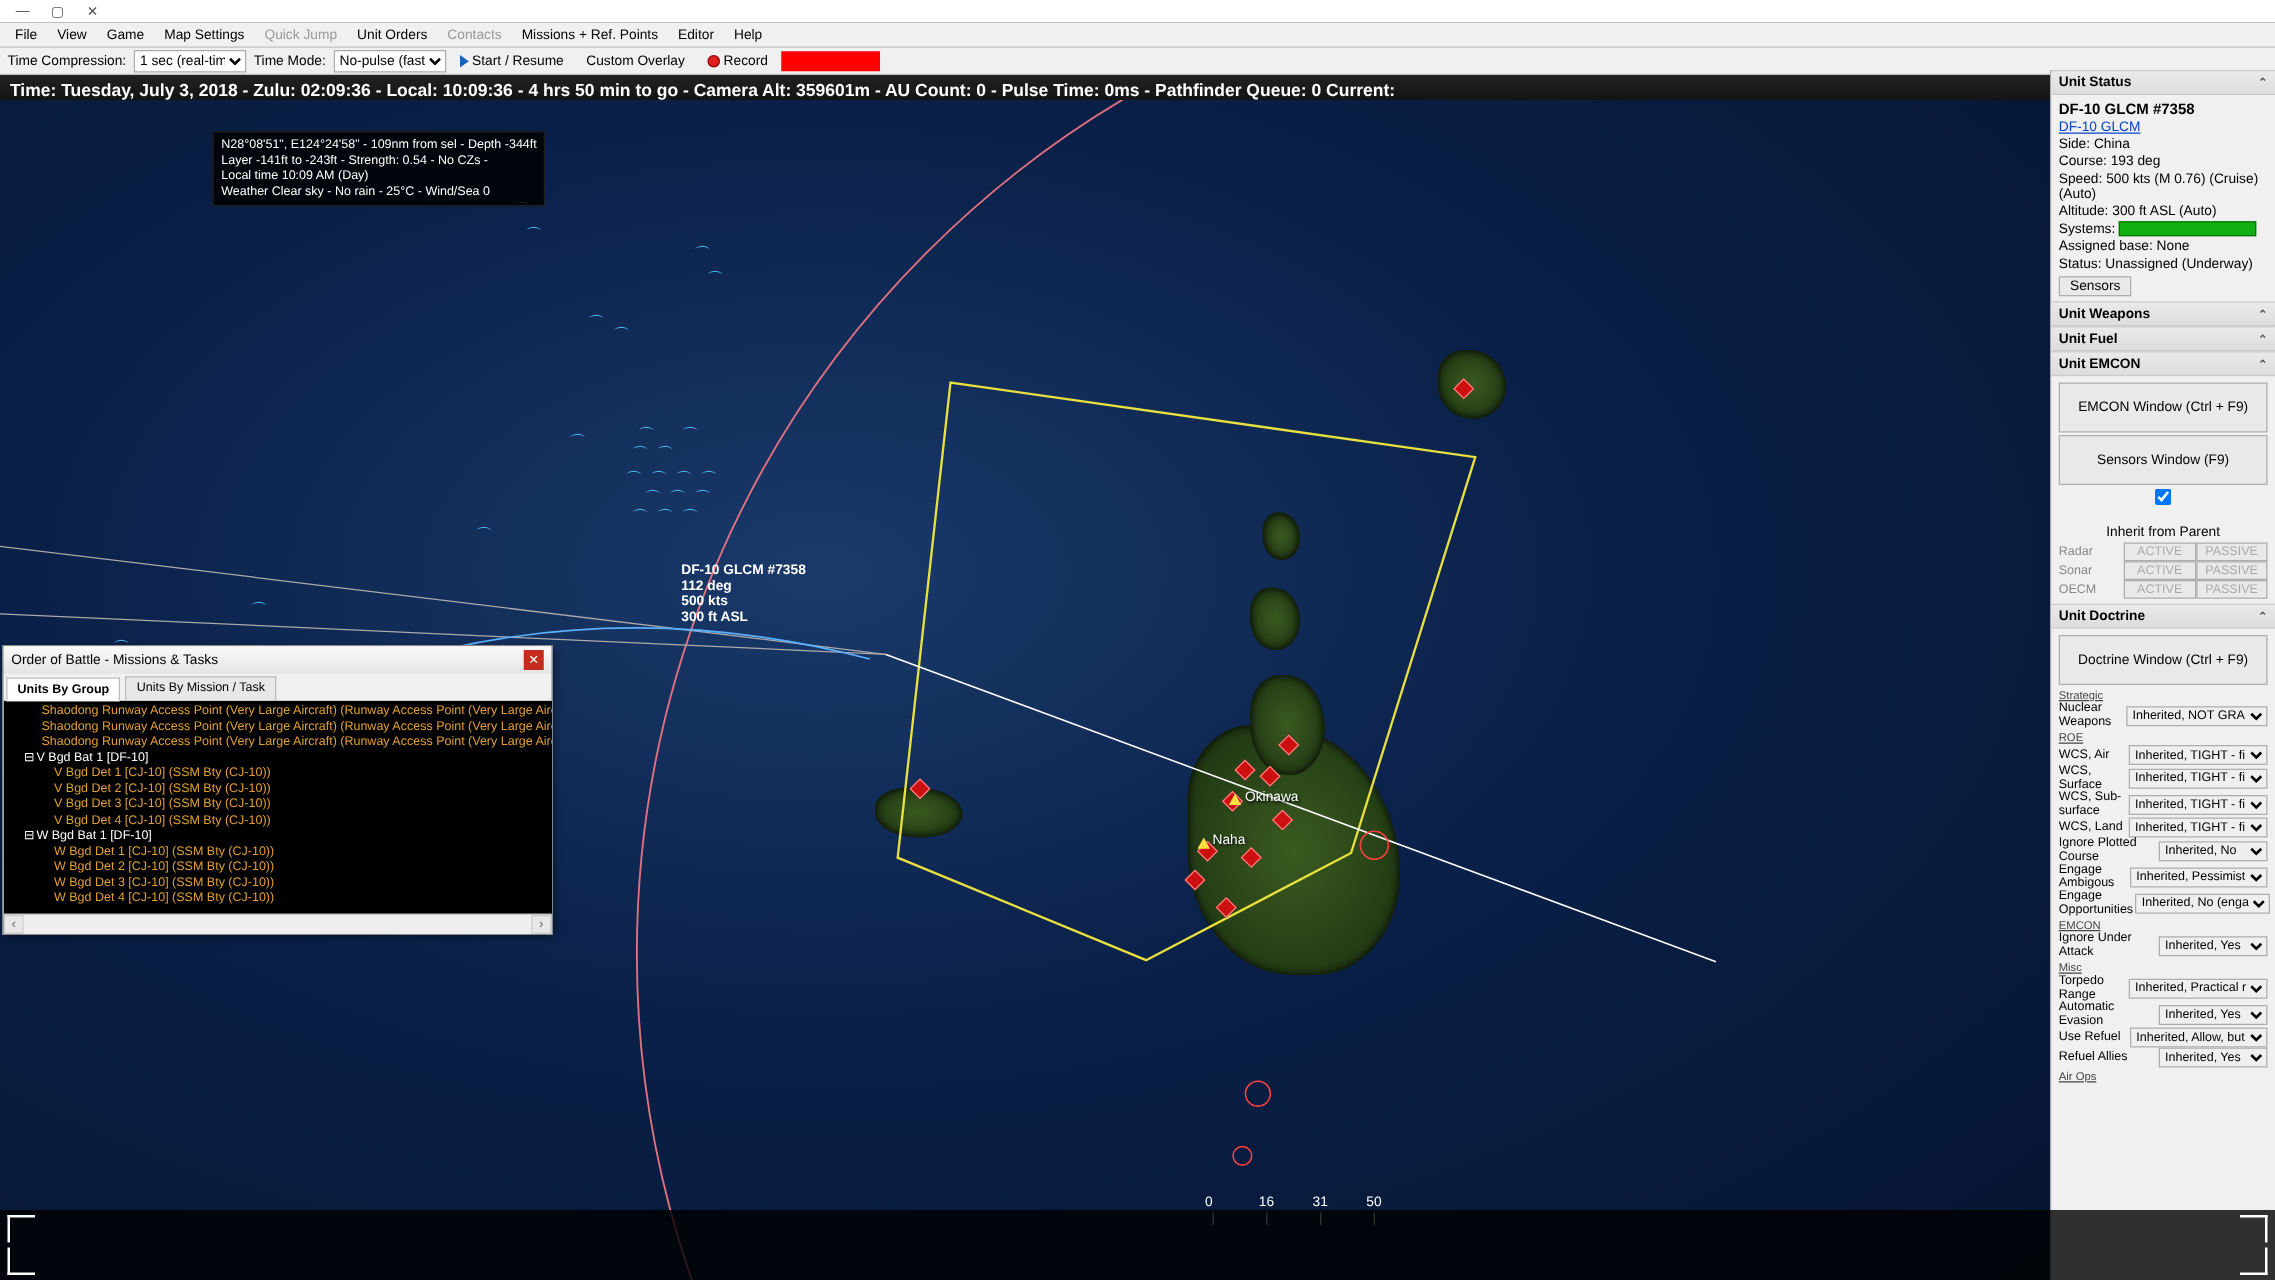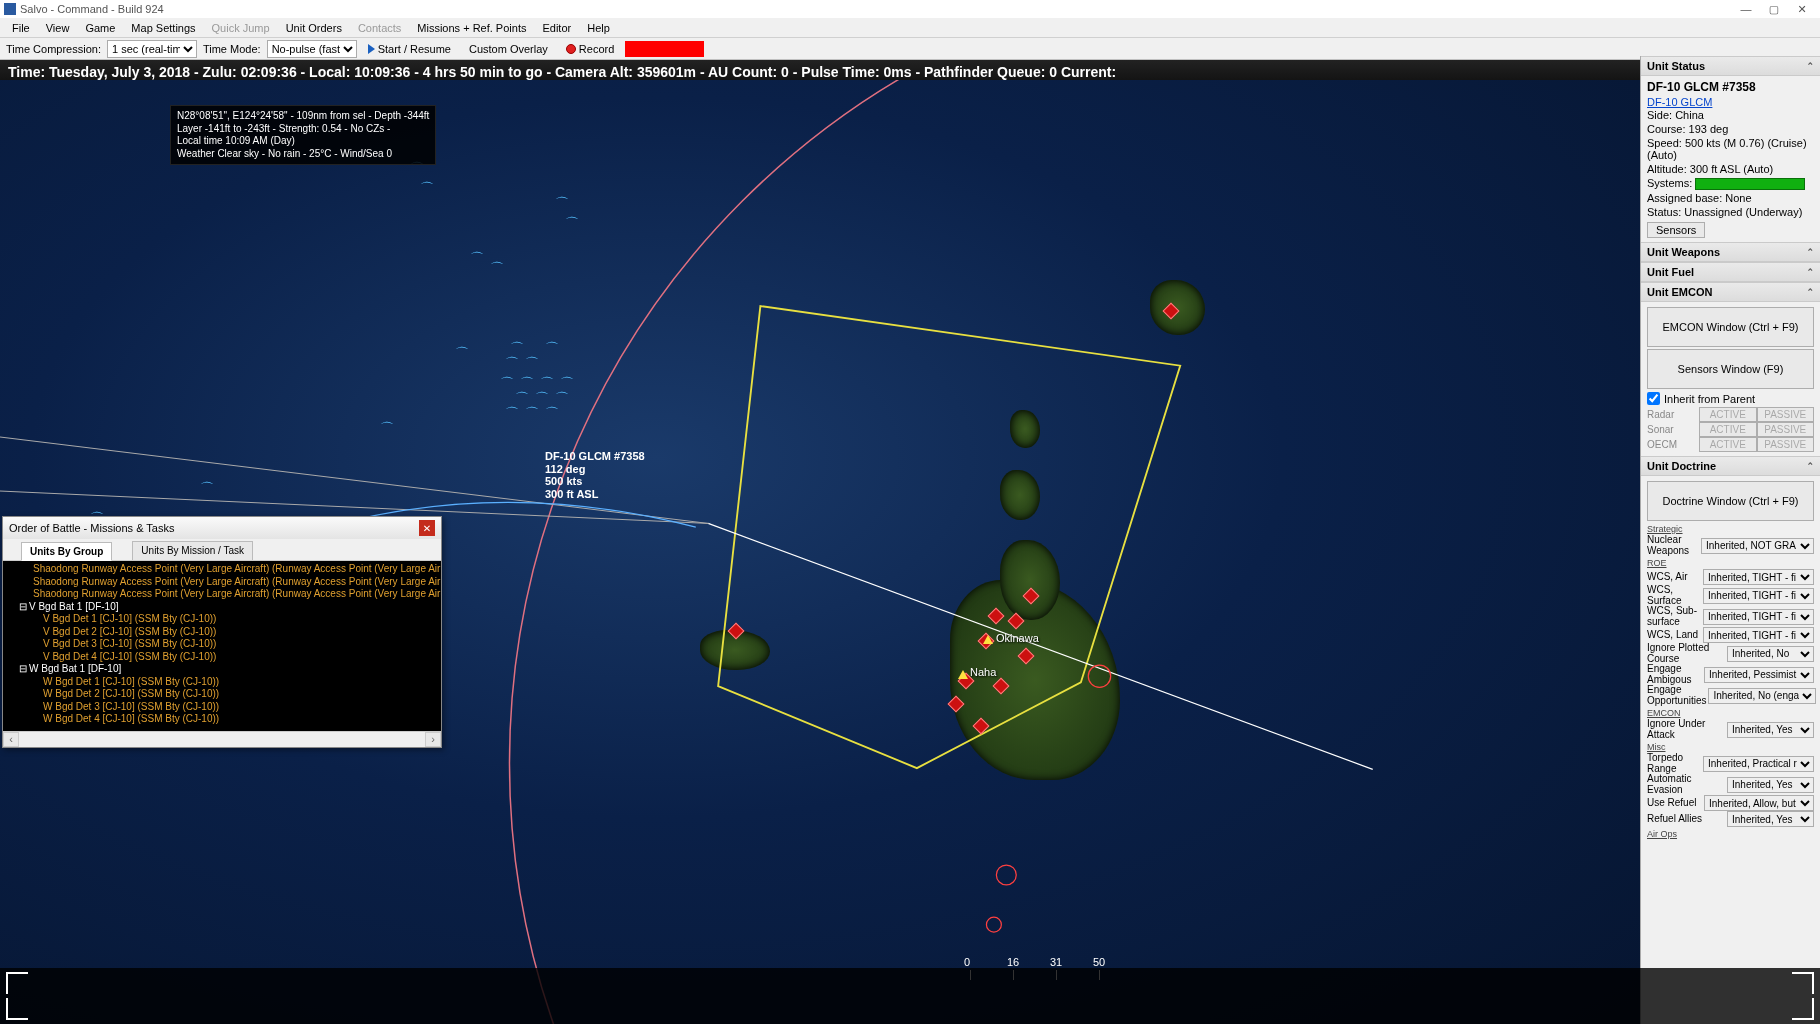--- a/index.html
+++ b/index.html
@@ -52,21 +52,21 @@
 .scale .ticks { height: 14px; display: flex; align-items: flex-end; gap: 42px; }
 .scale .tick { width: 1px; height: 10px; background: #fff; position: relative; }
 .scale .tick span { position:absolute; top:-14px; left:-6px; }
 
 
 .oob { position: absolute; left: 2px; top: 516px; width: 440px; background: #f0f0f0; border: 1px solid #888; box-shadow: 2px 2px 6px rgba(0,0,0,0.4); font-size: 11px; }
 .oob .oob-title { background: linear-gradient(#fafafa,#e4e4e4); padding: 3px 6px; display: flex; align-items: center; }
 .oob .oob-title .t { flex: 1; }
 .oob .oob-close { width: 16px; height: 16px; background: #c42b1c; color: #fff; display: flex; align-items: center; justify-content: center; cursor: pointer; font-size: 10px; }
 .oob .oob-tabs { display: flex; background: #f0f0f0; border-bottom: 1px solid #ccc; }
-.oob .oob-tab { padding: 3px 8px; border: 1px solid #bbb; border-bottom: none; background: #e8e8e8; margin: 2px 2px 0 18px; cursor: pointer; font-size:10px; }
+.oob .oob-tab { padding: 3px 8px; border: 1px solid #bbb; border-bottom: none; background: #e8e8e8; margin: 2px 2px 0 2px; cursor: pointer; font-size:10px; }
 .oob .oob-tab.active { background: #fff; font-weight: bold; border-bottom: 1px solid #fff; position:relative; top:1px; }
 .oob .tree { background: #000; color: #e0a030; height: 170px; overflow-y: scroll; font-size: 10px; padding: 2px 0; }
 .oob .tree .row { padding: 0 0 0 30px; white-space: nowrap; cursor: pointer; line-height: 1.25; }
 .oob .tree .row.grp { padding-left: 16px; color: #ffffff; }
 .oob .tree .row.sub { padding-left: 40px; }
 .oob .tree .exp { display: inline-block; width: 10px; color:#fff; }
 .oob .oob-footer { display: flex; padding: 4px 6px; gap: 20px; align-items: center; border-top: 1px solid #ccc; }
 .oob .oob-footer .prof-val { font-weight: bold; }
 .oob select { flex: 1; height: 18px; border: 1px solid #ababab; }
 .oob .hscroll { height: 16px; background: #f0f0f0; border-top: 1px solid #ccc; display:flex; }
@@ -81,21 +81,21 @@
 .side .unit-name { font-weight: bold; font-size: 12px; padding-bottom: 2px; }
 .side .unit-link { color: #0645cc; text-decoration: underline; cursor: pointer; }
 .side .kv { padding: 1px 0; }
 .side .sys-bar { display:inline-block; width: 110px; height: 12px; background: #10b010; border: 1px solid #0a700a; vertical-align: middle; }
 .side button { font-size: 11px; padding: 1px 8px; background: #e9e9e9; border: 1px solid #adadad; cursor: pointer; }
 .side .btn-row { display: flex; gap: 4px; margin-top: 3px; }
 .side .wide-btn { width: 100%; text-align: center; padding: 13px 0; margin: 1px 0; }
 .side .emcon-grid { display: grid; grid-template-columns: 52px 1fr 1fr; gap: 0; align-items: center; font-size:10px; }
 .side .emcon-grid .lbl { color: #888; }
 .side .emcon-grid button { padding: 1px 2px; font-size:10px; }
-.side .chk { display: flex; align-items: center; gap: 4px; padding: 2px 0; }
+.side .chk { display: flex; align-items: center; gap: 16px; padding: 2px 0; flex-direction: column; }
 .side .doctrine-grid .cat { font-size: 9px; color:#444; text-decoration: underline; padding: 2px 0 1px 0; }
 .side .doctrine-row { display: flex; align-items: center; gap: 2px; padding: 0; }
 .side .doctrine-row .dl { width: 78px; font-size: 10px; line-height: 1.05; }
 .side .doctrine-row select { flex: 1; font-size: 10px; height: 16px; border: 1px solid #adadad; }
 
 
 .caption { position: absolute; left: 0; right: 0; bottom: 0; height: 56px; background: rgba(0,0,0,0.8); display: flex; align-items: center; justify-content: center; }
 .caption .txt { color: #fff; font-size: 30px; font-weight: 600; letter-spacing: 1px; }
 .caption .corner { position: absolute; width: 22px; height: 22px; border: 2px solid #fff; }
 .caption .tl { top: 4px; left: 6px; border-right: none; border-bottom: none; }
@@ -103,24 +103,20 @@
 .caption .tr-c { top: 4px; right: 6px; border-left: none; border-bottom: none; }
 .caption .br { bottom: 4px; right: 6px; border-left: none; border-top: none; }
 
 
 .land { position: absolute; background: radial-gradient(#3a5a20,#1a3010); border-radius: 40% 55% 48% 52%; filter: blur(0.4px); box-shadow: inset 0 0 8px #000; }
 </style>
 </head>
 <body>
 
 <div class="titlebar">
-  <div class="titlebar-title">
-    <span class="app-icon"></span>
-    <span>Salvo - Command - Build 924</span>
-  </div>
   <div class="win-controls">
     <div class="win-btn">—</div>
     <div class="win-btn">▢</div>
     <div class="win-btn">✕</div>
   </div>
 </div>
 
 <div class="menubar" id="menubar">
     <div class="menu-item">File</div>
     <div class="menu-item">View</div>

